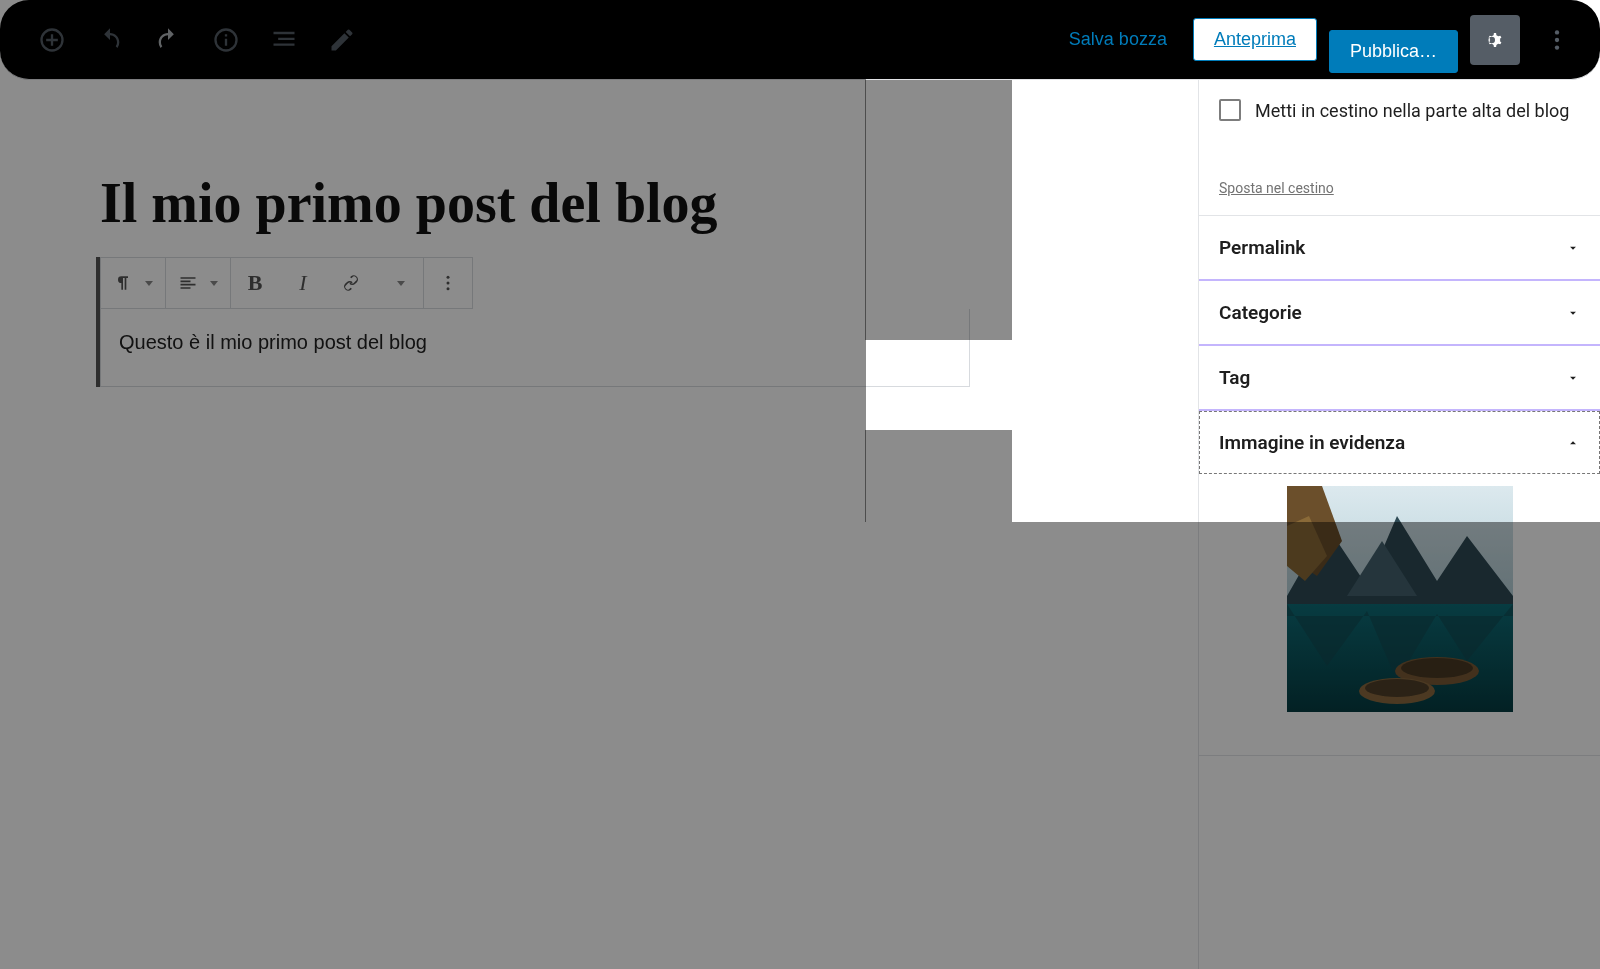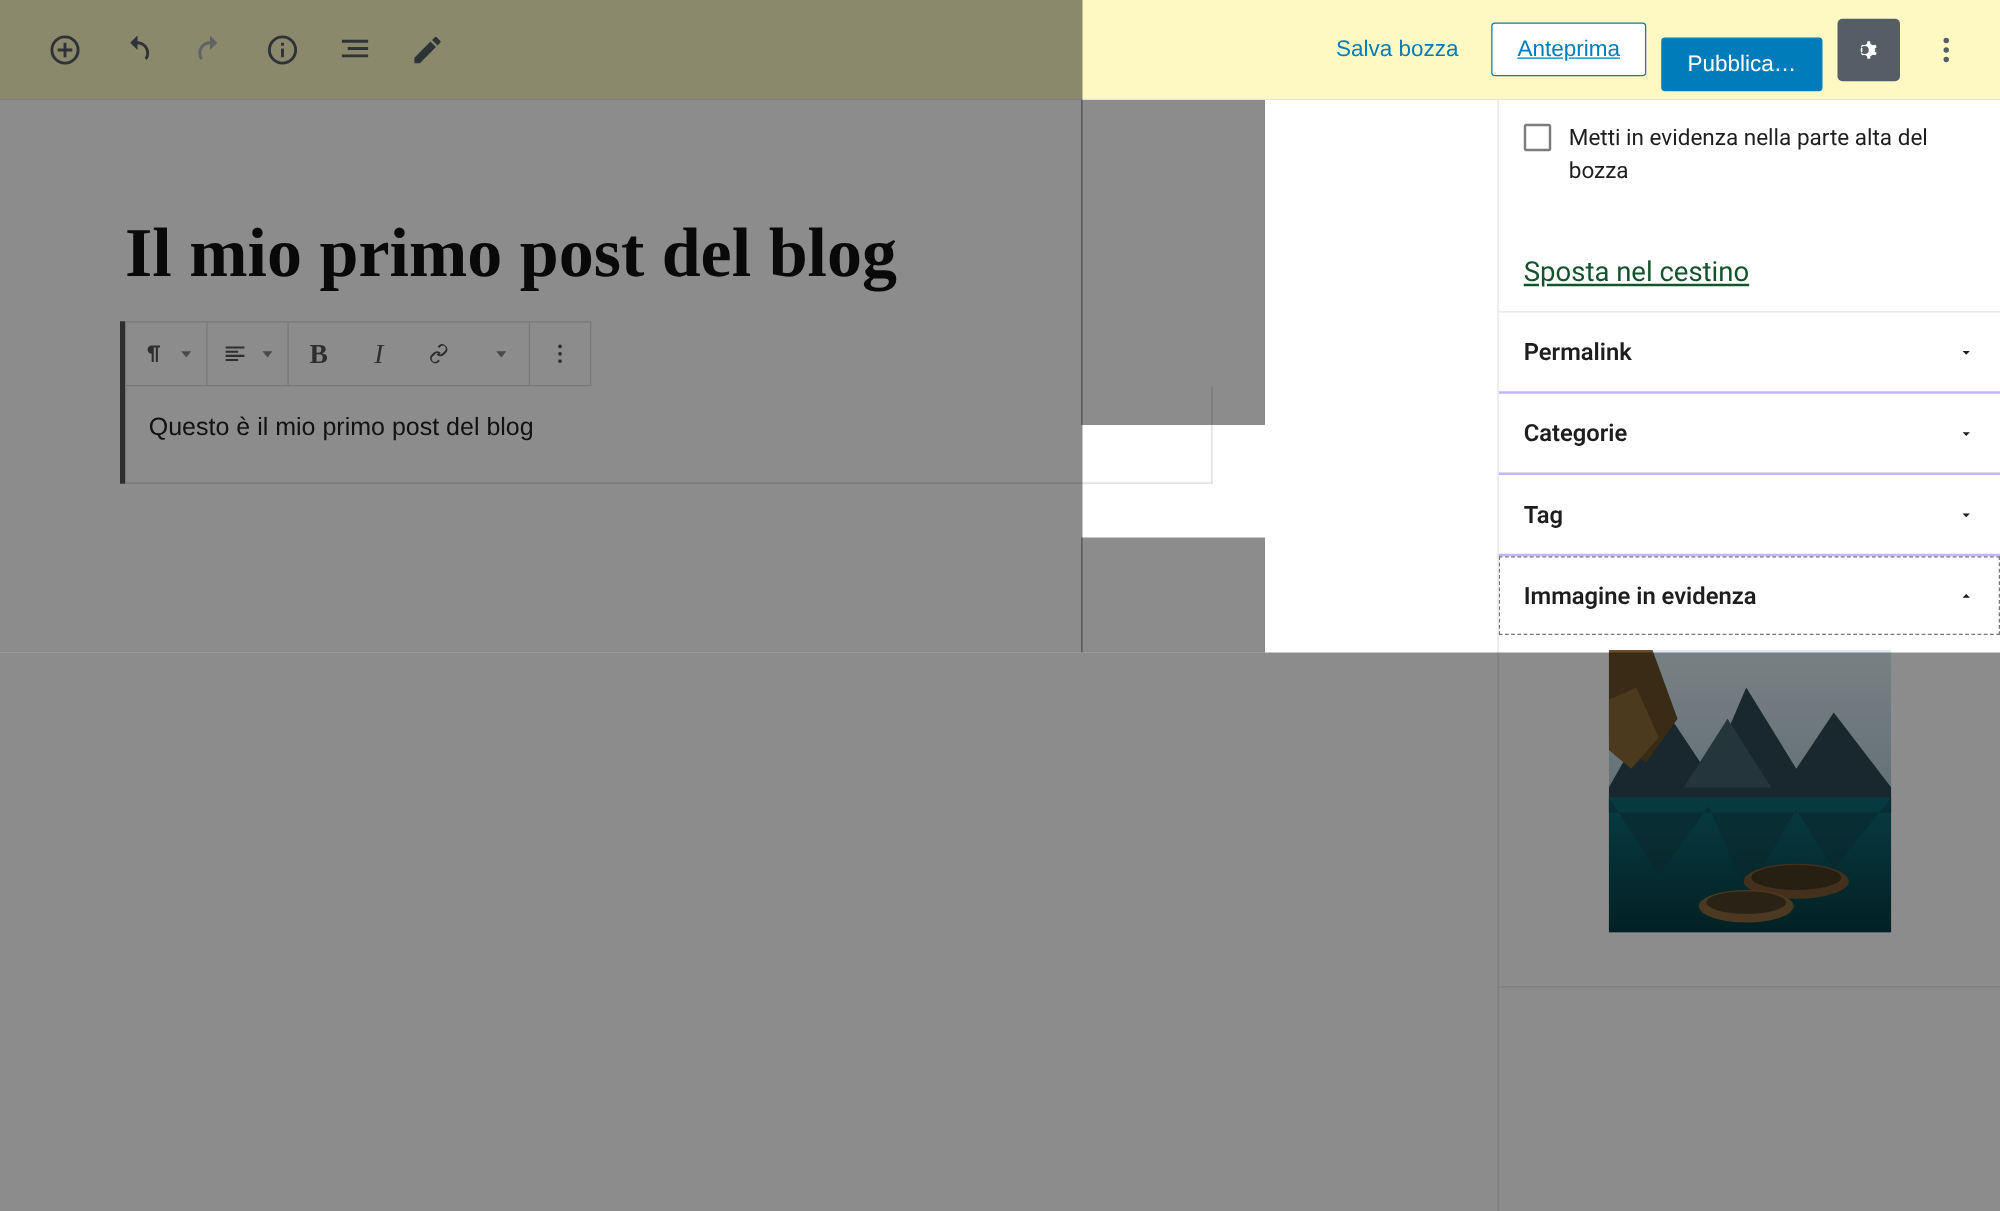--- a/index.html
+++ b/index.html
@@ -1,20 +1,20 @@
 <!DOCTYPE html>
 <html><head>
 <meta charset="utf-8">
 <style>
   * { box-sizing: border-box; }
   html, body { margin: 0; padding: 0; height: 100%; font-family: -apple-system, BlinkMacSystemFont, "Segoe UI", Roboto, Helvetica, Arial, sans-serif; font-size: 16px; color: #1e1e1e; }
   .app { position: relative; width: 1600px; height: 969px; background: #fff; overflow: hidden; }
 
   
-  .header { position: absolute; top: 0; left: 0; right: 0; height: 80px; display: flex; align-items: center; justify-content: space-between; border-bottom: 1px solid #e2e4e7; background: #fef9c3; z-index: 30; }
+  .header { position: absolute; top: 0; left: 0; right: 0; height: 80px; display: flex; align-items: center; justify-content: space-between; border-bottom: 1px solid #e2e4e7; background: #000000; z-index: 30; border-radius: 29px; }
   .header-left { display: flex; align-items: center; gap: 10px; padding-left: 28px; }
   .header-right { display: flex; align-items: center; gap: 12px; padding-right: 18px; }
   .icon-btn { width: 48px; height: 48px; display: flex; align-items: center; justify-content: center; background: transparent; border: none; cursor: pointer; color: #555d66; border-radius: 4px; }
   .icon-btn svg { width: 28px; height: 28px; }
   .icon-btn.disabled { color: #b0b4b9; cursor: default; }
   .link-btn { background: none; border: none; color: #007cba; font-size: 18px; padding: 10px 14px; cursor: pointer; font-weight: 400; }
   .btn-outline { background: #fff; border: 1.5px solid #007cba; color: #007cba; font-size: 18px; padding: 10px 20px; cursor: pointer; border-radius: 3px; text-decoration: underline; }
   .btn-primary { background: #007cba; border: 1.5px solid #007cba; color: #fff; font-size: 18px; padding: 10px 20px; cursor: pointer; border-radius: 3px; margin-top: 24px; }
   .square-btn { width: 50px; height: 50px; display: flex; align-items: center; justify-content: center; border-radius: 4px; border: none; cursor: pointer; }
   .gear-btn { background: #555d66; color: #fff; }
@@ -32,21 +32,21 @@
   .caret { width: 0; height: 0; border-left: 4px solid transparent; border-right: 4px solid transparent; border-top: 5px solid #888; margin-left: 4px; }
   .block-body { border: 1px solid #d7dade; border-top: none; min-height: 78px; padding: 22px 18px; font-family: Liberation Sans, sans-serif; font-size: 20px; color: #222; width: 870px; outline: none; }
   .block-left-accent { position: absolute; left: -4px; top: 0; bottom: 0; width: 4px; background: #555; }
 
   
   .sidebar { position: absolute; top: 80px; right: 0; width: 402px; bottom: 0; border-left: 1px solid #e2e4e7; background: #fff; overflow: hidden; z-index: 20; }
   .panel-section { padding: 18px 20px; border-bottom: 1px solid #e2e4e7; }
   .check-row { display: flex; align-items: flex-start; gap: 14px; margin-bottom: 6px; font-size: 18px; color: #1e1e1e; line-height: 1.45; }
   .check-row.last { margin-bottom: 0; }
   .fake-checkbox { width: 22px; height: 22px; border: 2px solid #7d7d7d; border-radius: 2px; flex: 0 0 22px; margin-top: 1px; cursor: pointer; }
-  .trash-link { color: #14532d; text-decoration: underline; font-size: 22px; cursor: pointer; display: inline-block; margin-top: 24px; }
+  .trash-link { color: #737373; text-decoration: underline; font-size: 14px; cursor: pointer; display: inline-block; margin-top: 24px; }
   .accordion { display: flex; align-items: center; justify-content: space-between; padding: 20px 20px; border-bottom: 2px solid #c4b5fd; cursor: pointer; font-size: 19px; font-weight: 600; color: #1e1e1e; }
   .accordion.open { border-bottom: none; }
   .accordion.dashed { outline: 1px dashed #777; outline-offset: -1px; }
   .chev { width: 14px; height: 14px; }
   .featured-body { padding: 12px 20px 24px 20px; border-bottom: 1px solid #e2e4e7; text-align: center; }
   .featured-img { width: 226px; height: 226px; margin: 0 auto; display: block; }
   .replace-btn { margin-top: 20px; background: #fff; border: 1.5px solid #007cba; color: #007cba; font-size: 18px; padding: 12px 20px; cursor: pointer; border-radius: 3px; }
 
   
   .dim { position: absolute; background: rgba(0,0,0,0.45); z-index: 40; pointer-events: none; }
@@ -161,21 +161,21 @@
         </div>
       </div>
       <div class="block-body" contenteditable="true" style="">Questo è il mio primo post del blog</div>
     </div>
   </div>
 
   <div class="sidebar">
     <div class="panel-section">
       <div class="check-row">
         <div class="fake-checkbox"></div>
-        <span>Metti in evidenza nella parte alta del bozza</span>
+        <span>Metti in cestino nella parte alta del blog</span>
       </div>
       <div style="height:26px"></div>
       <a class="trash-link">Sposta nel cestino</a>
     </div>
 
     <div class="accordion">
       <span>Permalink</span>
       <svg class="chev" viewBox="0 0 24 24">
           <path d="M7 10l5 5 5-5z"></path>
         </svg>

